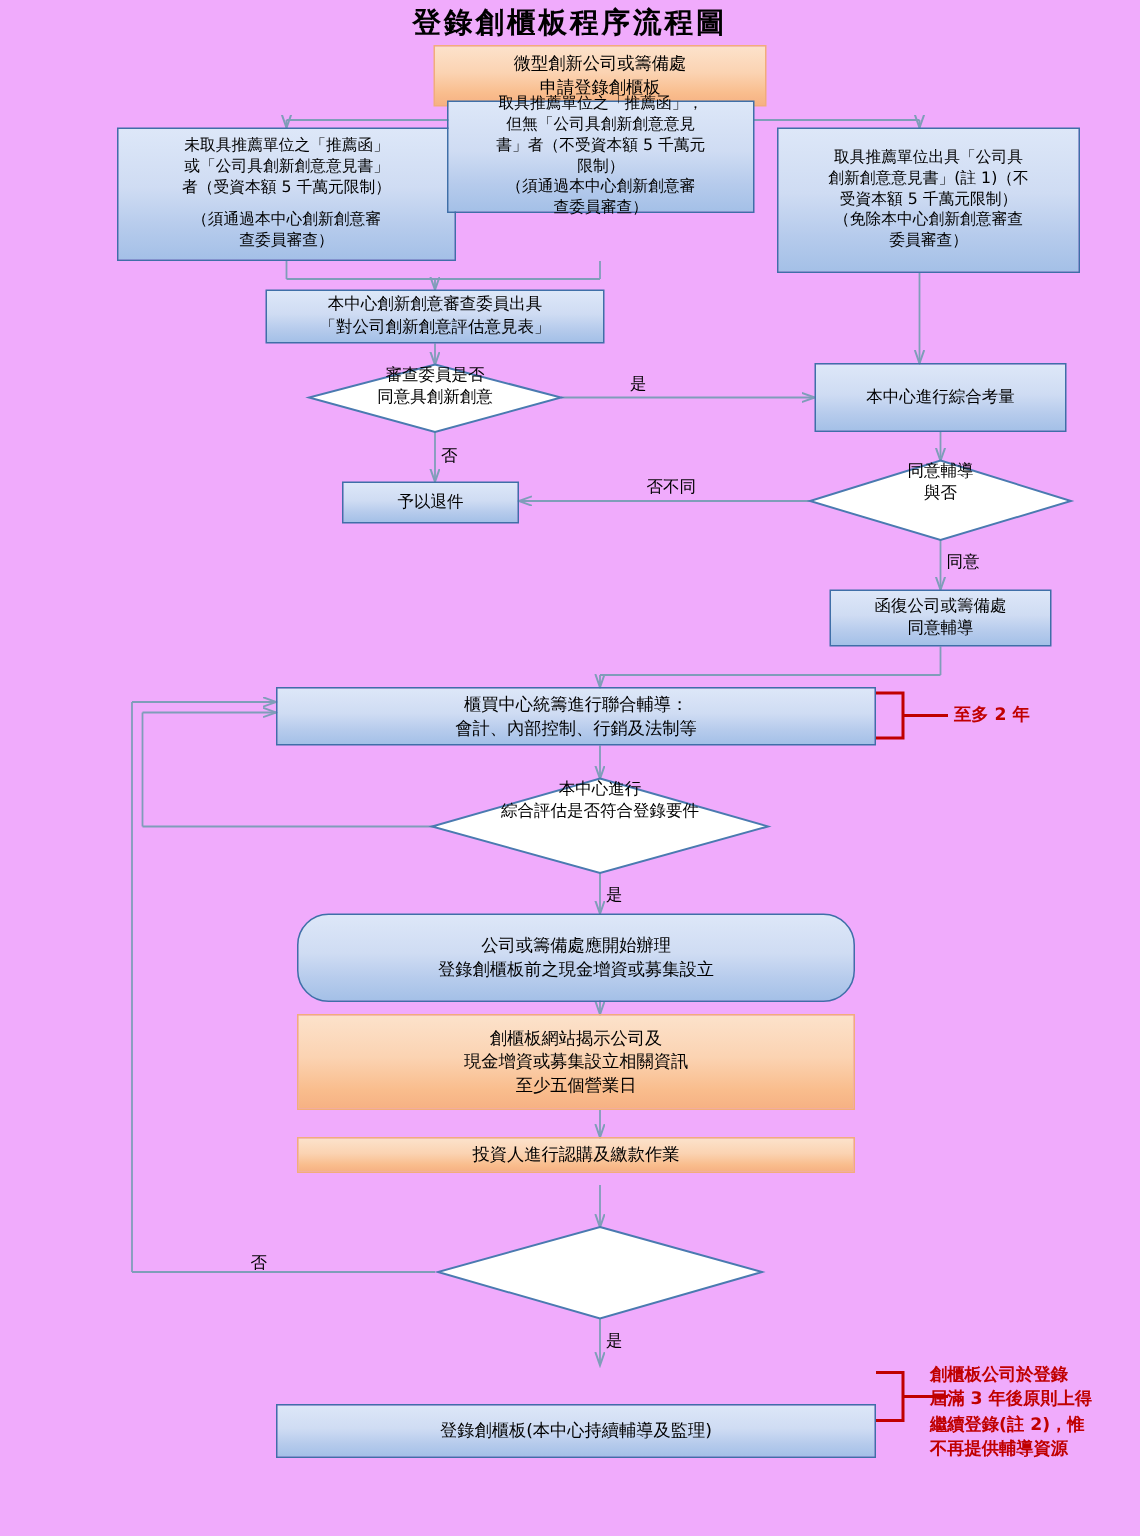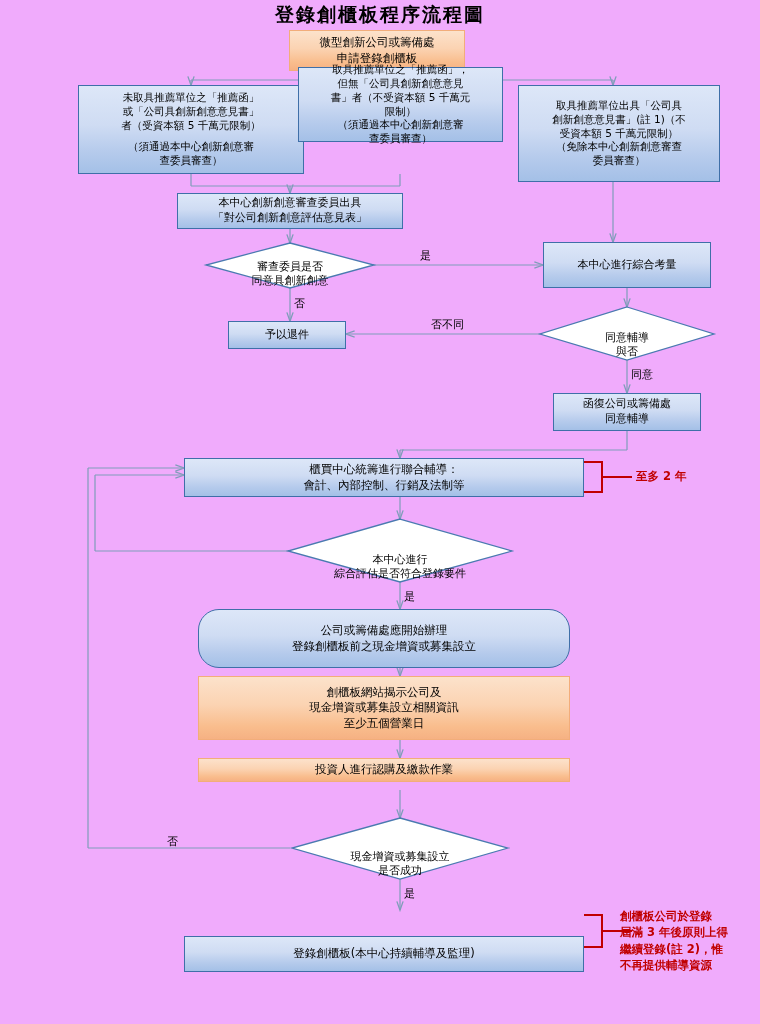--- a/index.html
+++ b/index.html
@@ -40,21 +40,21 @@
     background: linear-gradient(to bottom, #dde7f8 0%, #cfdcf3 45%, #b6cbec 75%, #a4c0e7 100%);
     border: 1.4px solid #3f6fa8;
   }
   .box-orange {
     background: linear-gradient(to bottom, #fce2cb 0%, #fbd3b2 45%, #f9bd8d 80%, #f6b183 100%);
     border: 1.2px solid #f2ad7a;
   }
   .diamond-node {
     position: absolute;
     display: flex;
-    align-items: flex-end;
+    align-items: flex-start;
     justify-content: center;
     text-align: center;
     color: #000000;
     line-height: 1.32;
     z-index: 3;
     pointer-events: none;
   }
   .diamond-node .dlabel { position: relative; z-index: 2; }
   .edge-label {
     position: absolute;
@@ -158,21 +158,21 @@
     </g>
 
     <g stroke="#c00000" stroke-width="2" fill="none">
       <path d="M584,462 L602,462 L602,492 L584,492"></path>
       <path d="M602,477 L632,477"></path>
       <path d="M584,915 L602,915 L602,947 L584,947"></path>
       <path d="M602,931 L632,931"></path>
     </g>
   </svg>
 
-  <div class="node box-orange" style="left:289px; top:30px; width:176px; height:41px; font-size:11.5px;">
+  <div class="node box-orange" style="left:289px; top:30px; width:222px; height:41px; font-size:11.5px;">
     <span class="ln">微型創新公司或籌備處</span>
     <span class="ln">申請登錄創櫃板</span>
   </div>
 
   <div class="node box-blue" style="left:78px; top:85px; width:226px; height:89px; font-size:10.5px; padding:3px 8px;">
     <span class="ln">未取具推薦單位之「推薦函」</span>
     <span class="ln">或「公司具創新創意意見書」</span>
     <span class="ln">者（受資本額 5 千萬元限制）</span>
     <span class="ln" style="margin-top:7px;">（須通過本中心創新創意審</span>
     <span class="ln">查委員審查）</span>
@@ -247,26 +247,20 @@
   <div class="node box-orange" style="left:198px; top:676px; width:372px; height:64px; font-size:11.5px;">
     <span class="ln">創櫃板網站揭示公司及</span>
     <span class="ln">現金增資或募集設立相關資訊</span>
     <span class="ln">至少五個營業日</span>
   </div>
 
   <div class="node box-orange" style="left:198px; top:758px; width:372px; height:24px; font-size:11.5px;">
     <span class="ln">投資人進行認購及繳款作業</span>
   </div>
 
-  <div class="diamond-node" style="left:294px; top:818px; width:212px; height:61px; font-size:11px;">
-    <div class="dlabel">
-      <span class="ln">現金增資或募集設立</span>
-      <span class="ln">是否成功</span>
-    </div>
-  </div>
 
   <div class="node box-blue" style="left:184px; top:936px; width:400px; height:36px; font-size:11.5px;">
     <span class="ln">登錄創櫃板(本中心持續輔導及監理)</span>
   </div>
 
   <div class="edge-label" style="left:420px; top:248px; font-size:11px;">是</div>
   <div class="edge-label" style="left:294px; top:296px; font-size:11px;">否</div>
   <div class="edge-label" style="left:431px; top:317px; font-size:11px;">否不同</div>
   <div class="edge-label" style="left:631px; top:367px; font-size:11px;">同意</div>
   <div class="edge-label" style="left:404px; top:589px; font-size:11px;">是</div>

